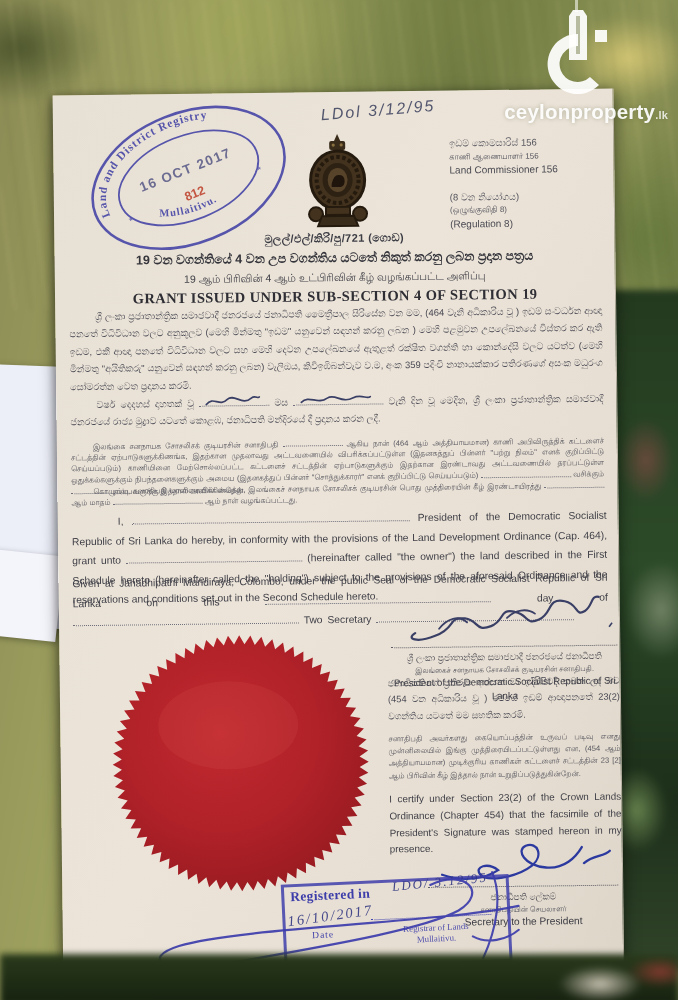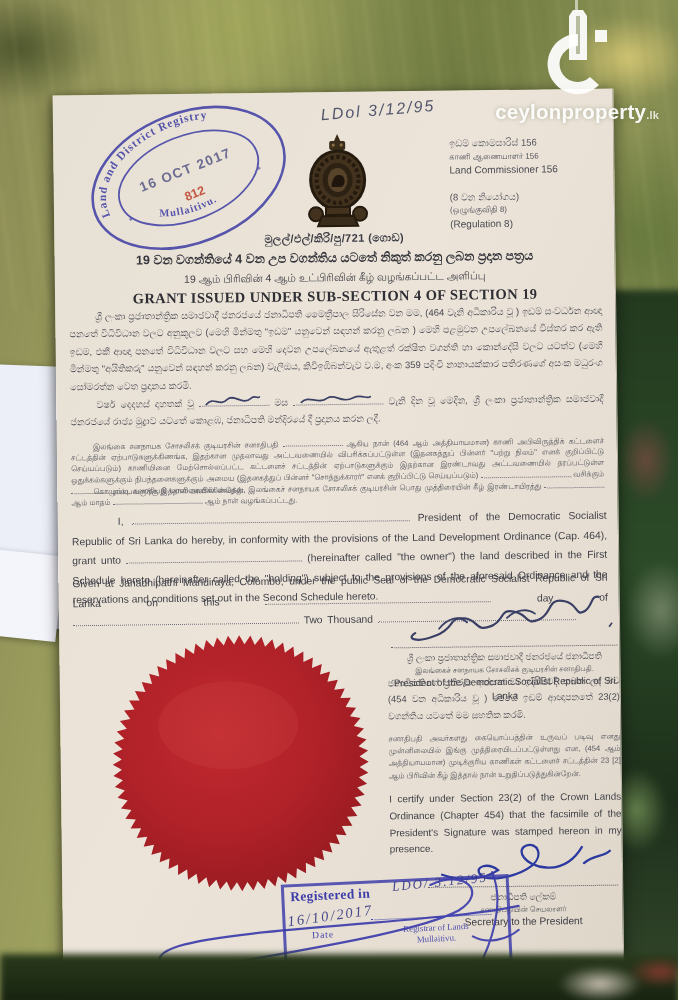--- a/index.html
+++ b/index.html
@@ -29,21 +29,21 @@
         radial-gradient(46px 22px at 660px 18px, rgba(138,58,48,.9), rgba(138,58,48,0) 70%),
         linear-gradient(180deg,#2a3a1c,#15200f);}
   .envelope{position:absolute;left:-14px;top:366px;width:102px;height:262px;
       background:linear-gradient(100deg,#eceef8 60%,#d7d9e8);transform:rotate(2.2deg);
       box-shadow:2px 3px 8px rgba(0,0,0,.35);}
   .envelope2{position:absolute;left:-20px;top:552px;width:80px;height:86px;
       background:#f4f4fb;transform:rotate(6deg);box-shadow:2px 2px 6px rgba(0,0,0,.3);}
   
   .wm{position:absolute;left:440px;top:0;width:238px;height:135px;color:rgba(255,255,255,.93);}
   .wm-icon{position:absolute;left:103px;top:0;width:70px;height:102px;}
-  .wm-text{position:absolute;right:19px;top:100px;font-weight:bold;font-size:20.5px;
+  .wm-text{position:absolute;right:10px;top:100px;font-weight:bold;font-size:20.5px;
       letter-spacing:.2px;white-space:nowrap;text-shadow:0 0 4px rgba(90,100,60,.4);}
   .wm-text .tld{font-size:11px;font-weight:bold;opacity:.85;}
   
   .doc{position:absolute;left:58px;top:92px;width:560px;height:894px;
       background:linear-gradient(115deg,#e7e0d4 0%,#ece4d9 45%,#e5ddd1 80%,#ddd5c8 100%);
       transform:rotate(-0.7deg);box-shadow:0 5px 16px rgba(0,0,0,.5), -3px 0 6px rgba(0,0,0,.18);
       border-right:1px solid #b9b2a4;color:#4a4a52;}
   .abs{position:absolute;}
   
   .hw{font-style:italic;color:#3f4460;letter-spacing:2px;opacity:.88;}
@@ -210,21 +210,21 @@
       <span class="blank bw180"></span>
       <span>(hereinafter called "the owner") the land described in the First Schedule hereto (hereinafter called the "holding") subject to the provisions of the aforesaid Ordinance and the reservations and conditions set out in the Second Schedule hereto.</span>
     </div>
 
     <div class="para p-given">
       <span class="ind"></span>
       <span>Given at Janadhipathi Mandiraya, Colombo, under the public Seal of the Democratic Socialist Republic of Sri Lanka on this</span>
       <span class="blank bw230"></span>
       <span>day of</span>
       <span class="blank bw230"></span>
-      <span>Two Thousand</span>
+      <span>Two Secretary</span>
       <span class="blank bw200"></span>
     </div>
 
     <div class="abs pres">
       <div class="sig">
         <svg width="230" height="58" viewBox="0 0 230 58">
           <path d="M28,44 C18,50 30,54 48,47 C70,39 60,28 78,30 C92,32 88,44 104,38 C118,33 112,20 128,24 C142,27 138,38 152,32 C166,26 160,10 178,14 C192,17 188,30 198,24 C206,19 204,8 212,10" fill="none" stroke="#3a3f66" stroke-width="2.2" stroke-linecap="round"></path>
           <path d="M52,40 C60,30 72,26 80,34 M120,30 C128,22 140,20 148,26" fill="none" stroke="#3a3f66" stroke-width="1.8" stroke-linecap="round"></path>
           <path d="M222,40 l3,-4" stroke="#3a3f66" stroke-width="1.6"></path>
         </svg>

